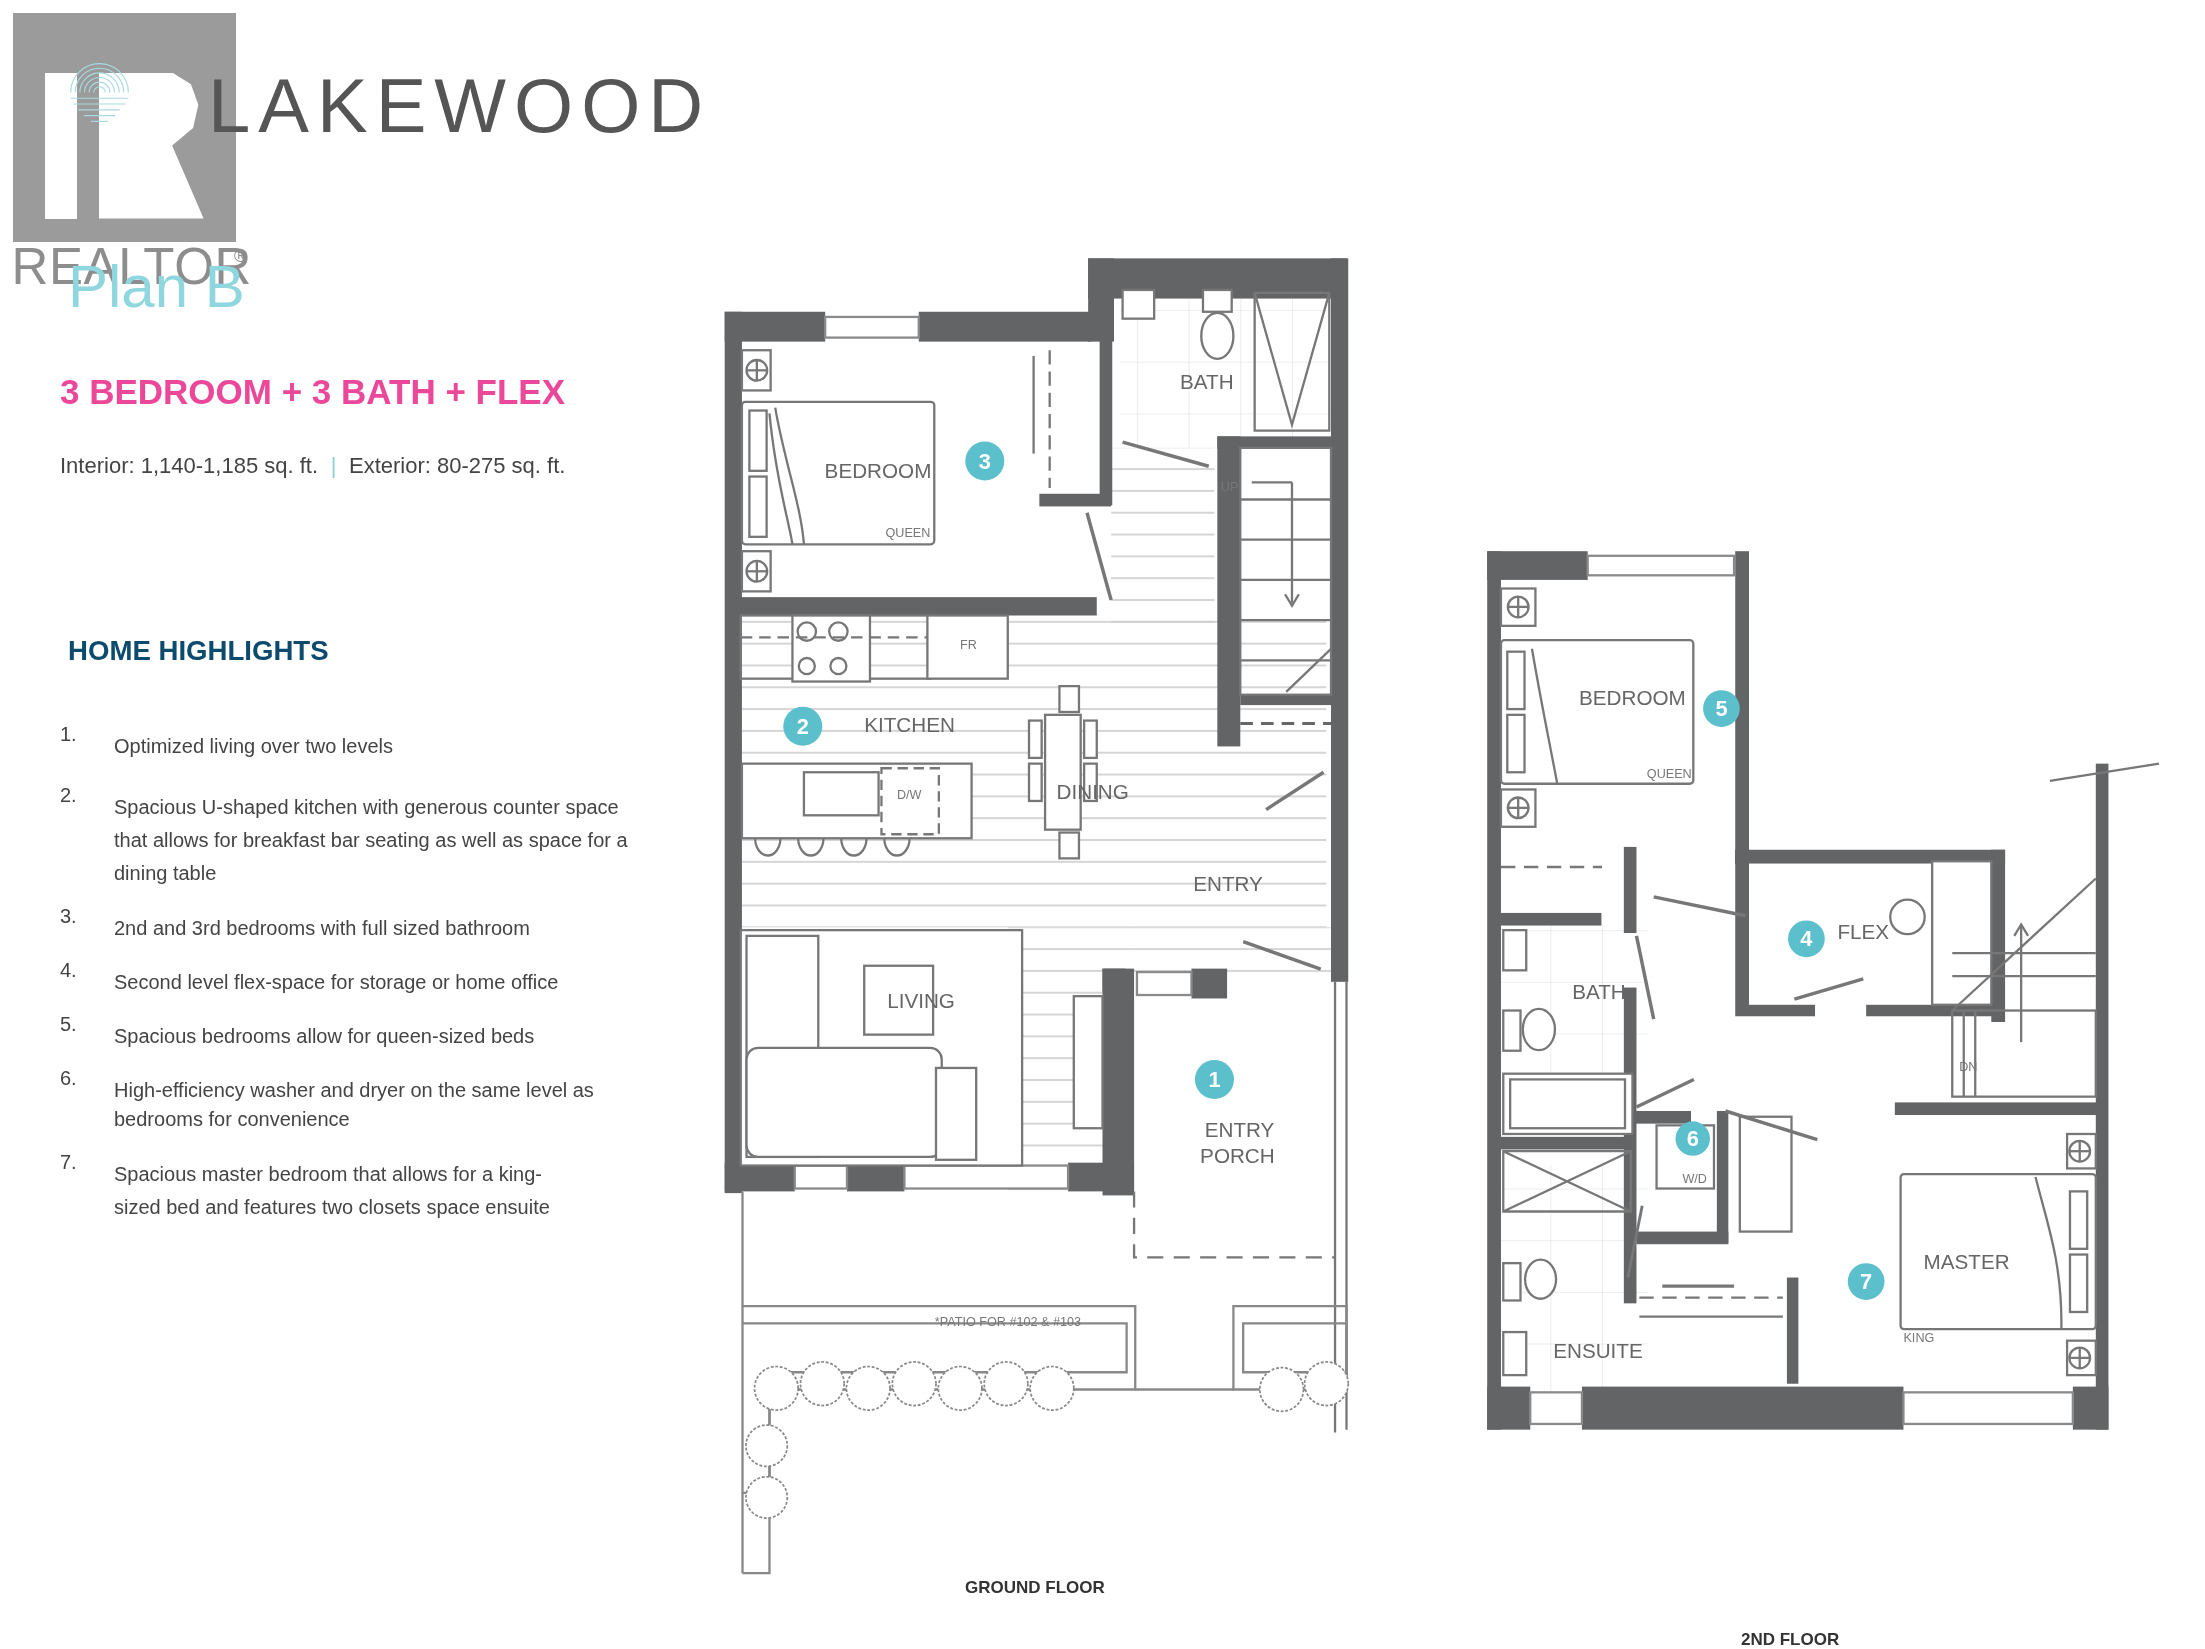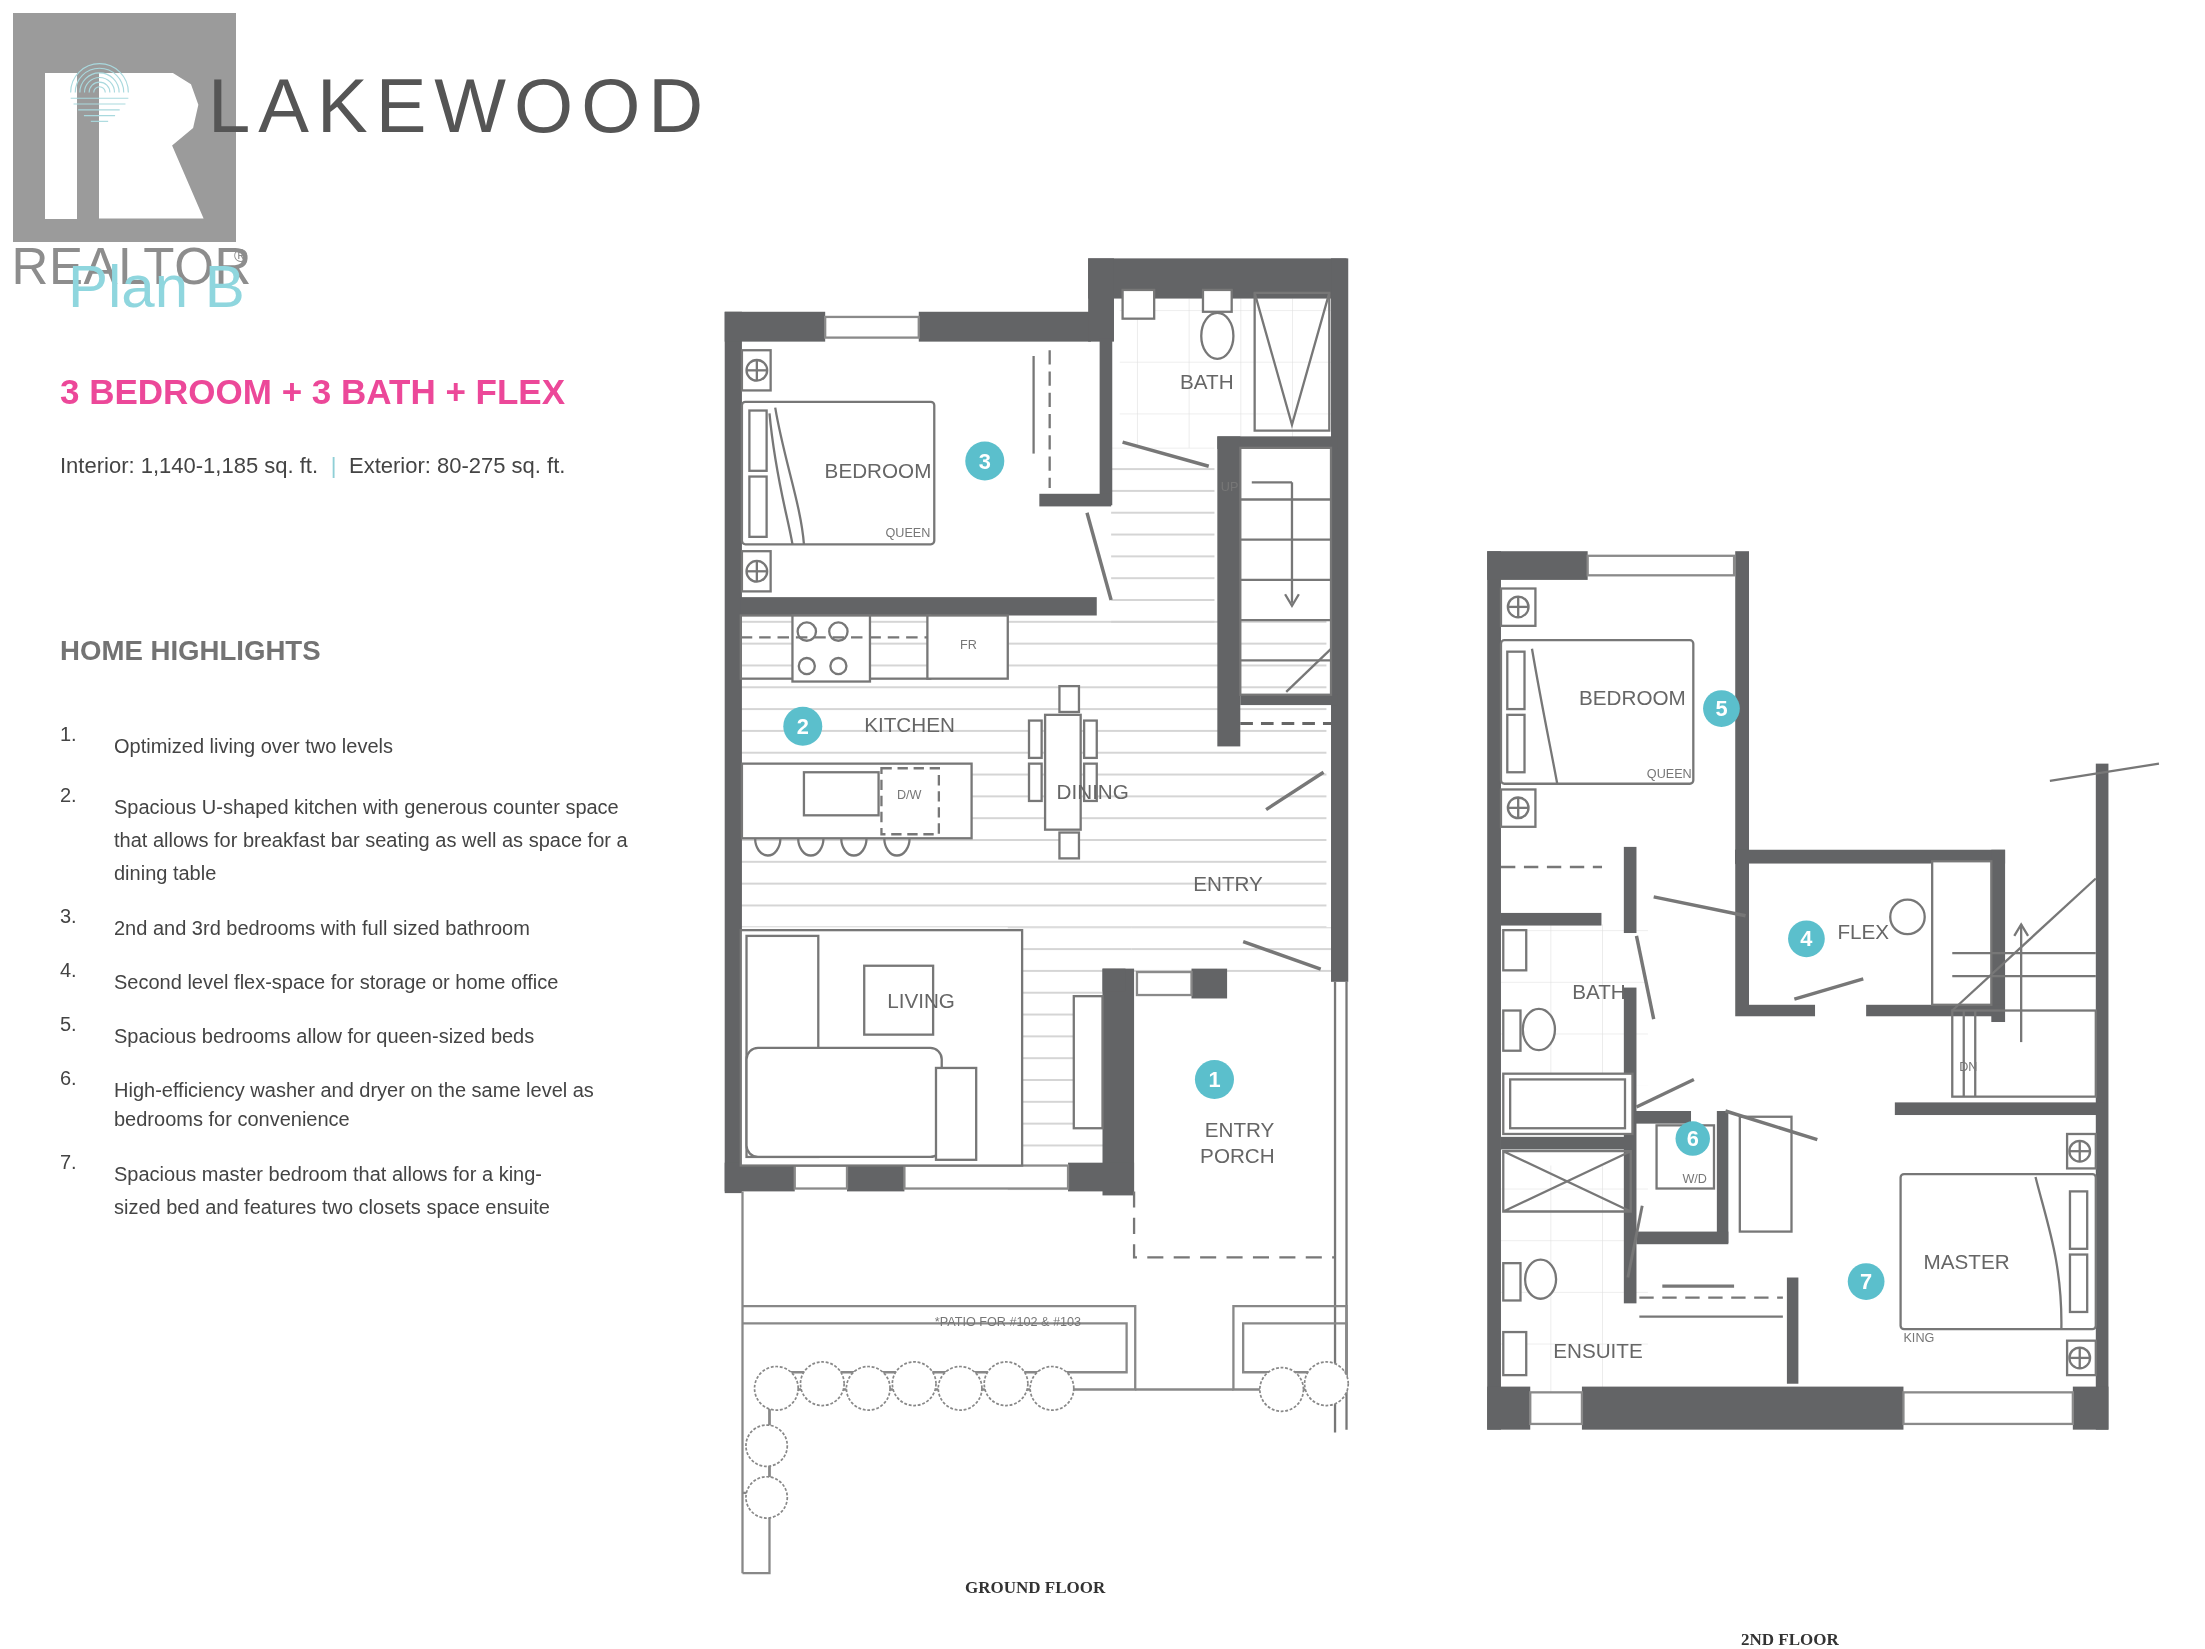--- a/index.html
+++ b/index.html
@@ -12,31 +12,31 @@
   #realtor-logo .r-bowl { position:absolute; left:86px; top:60px; width:105px; height:146px; background:#fff;
         clip-path: polygon(0 0, 70% 0, 88% 8%, 95% 22%, 90% 38%, 70% 50%, 100% 100%, 40% 100%, 0 100%); }
   #realtor-word { left:11.5px; top:241px; font-size:51px; color:#8d8d8d; letter-spacing:0.6px; font-weight:400; line-height:1; }
   #realtor-reg { left:234px; top:245px; font-size:18.4px; color:#8d8d8d; }
   #fingerprint { left:62px; top:55px; width:75px; height:75px; }
   #lakewood { left:162px; top:68px; font-size:76px; color:#555; letter-spacing:8px; font-weight:300; line-height:1;margin-left:46px; }
   #plan-b { left:68px; top:257px; font-size:60px; color:#8fd6de; line-height:1; font-weight:400; }
   #plan-heading { left:60px; top:364px; font-size:35px; font-weight:700; color:#ec4899;margin-top:8px; }
   #plan-area { left:60px; top:453px; font-size:22px; color:#444; white-space:pre; }
   #plan-area .sep { color:#8fcfd6; padding:0 12.6px; }
-  #hh-title { left:60px; top:635px; font-size:27.6px; font-weight:700; color:#737373; }
+  #hh-title { left:68px; top:635px; font-size:27.6px; font-weight:700; color:#0c4a6e; }
   .hl-item { position:absolute; left:60px; width:574px; font-size:20px; color:#444; line-height:33px; }
   .hl-item .num { position:absolute; left:0; top:0; }
   .hl-item .txt { position:absolute; left:54px; top:12px; width:517px; }
 
   
   svg.plan { position:absolute; left:0; top:0; }
   .room-label { font-family:"Liberation Sans", sans-serif; fill:#666; font-size:36px; }
   .small-label { font-family:"Liberation Sans", sans-serif; fill:#777; font-size:22px; }
   .badge-text { font-family:"Liberation Sans", sans-serif; fill:#fff; font-size:38px; font-weight:700; }
-  .floor-title { position:absolute; font-size:17px; font-weight:700; color:#333;font-family:Liberation Serif, serif; }
+  .floor-title { position:absolute; font-size:17px; font-weight:700; color:#333; }
 </style>
 </head>
 <body>
 
 <div id="realtor-logo" class="abs">
   <div class="r-stem"></div>
   <div class="r-bowl"></div>
 </div>
 <svg id="fingerprint" class="abs" viewBox="0 0 130 130">
   <g fill="none" stroke="#a9d9de" stroke-width="2">

